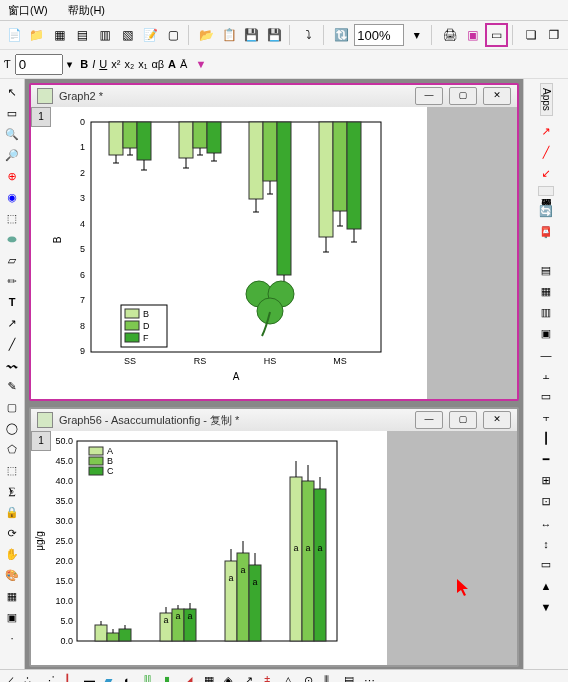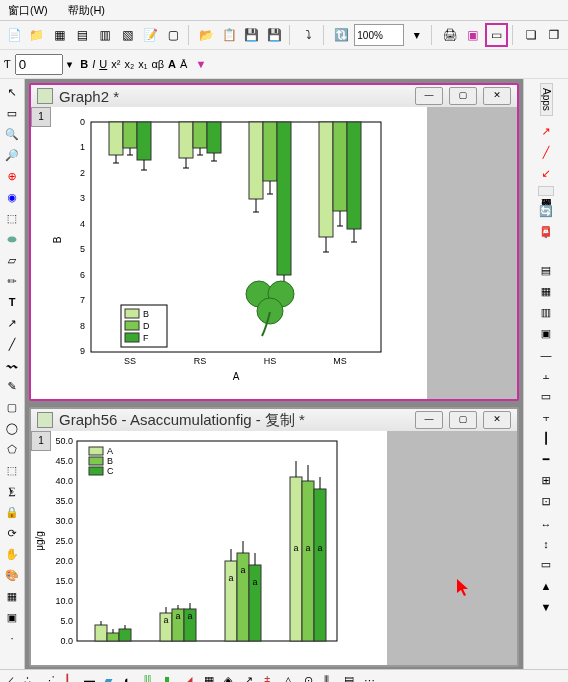--- a/index.html
+++ b/index.html
@@ -1,33 +1,33 @@
 <!DOCTYPE html>
 <html><head>
 <meta charset="utf-8">
 <style>
 body{margin:0;font-family:Arial,sans-serif;font-size:11px;background:#f0f0f0;width:568px;height:682px;overflow:hidden;position:relative}
 .menubar{background:#f5f5f5;height:20px;display:flex;align-items:center;padding:0 8px;gap:20px;border-bottom:1px solid #ccc}
 .menubar span{cursor:default}
 .toolbar{background:#f5f5f5;height:28px;display:flex;align-items:center;padding:0 4px;gap:2px;border-bottom:1px solid #ddd}
 .toolbar .tbtn{width:20px;height:20px;display:flex;align-items:center;justify-content:center;border:1px solid transparent;font-size:12px}
 .toolbar .sep{width:4px;height:20px;border-left:1px solid #ccc;margin:0 2px}
-.toolbar input,.toolbar select{font-size:10px;height:18px;border:1px solid #999}
+.toolbar input,.toolbar select{font-size:13px;height:18px;border:1px solid #999}
 .fmt-toolbar{background:#f5f5f5;height:28px;display:flex;align-items:center;padding:0 4px;gap:4px;border-bottom:1px solid #ddd}
 .main-area{display:flex;height:590px}
 .left-tools{width:24px;background:#f5f5f5;border-right:1px solid #ccc;display:flex;flex-direction:column;align-items:center;padding-top:4px;gap:3px}
 .left-tools .tool{width:18px;height:18px;display:flex;align-items:center;justify-content:center;font-size:11px;cursor:pointer}
 .workspace{flex:1;background:#888;padding:4px;display:flex;flex-direction:column;gap:6px;position:relative}
 .right-tools{width:44px;background:#f5f5f5;border-left:1px solid #ccc;display:flex;flex-direction:column;align-items:center;padding-top:4px;gap:3px}
 .right-tools .tool{width:18px;height:18px;font-size:11px;cursor:pointer;display:flex;align-items:center;justify-content:center}
 .right-label{writing-mode:vertical-rl;font-size:10px;padding:4px 0;background:#eee;border:1px solid #ccc;margin-bottom:4px}
 .graph-window{background:#f5f5f5;border:2px solid #c730a0;border-radius:2px;display:flex;flex-direction:column}
 .graph-window.inactive{border-color:#999}
 .gw-titlebar{height:22px;background:linear-gradient(#f5f5f5,#e5e5e5);display:flex;align-items:center;padding:0 6px;gap:6px}
-.gw-titlebar .title{flex:1;font-size:15px;color:#333}
+.gw-titlebar .title{flex:1;font-size:11px;color:#333}
 .gw-titlebar .winbtn{width:26px;height:16px;border:1px solid #999;background:#eee;font-size:9px;text-align:center;line-height:14px;border-radius:2px;cursor:pointer}
 .gw-body{flex:1;background:#fff;display:flex;position:relative}
 .chart-pane{background:#fff;position:relative}
 .gray-pane{background:#bbb;width:90px}
 .bottom-toolbar{background:#f5f5f5;height:26px;display:flex;align-items:center;padding:0 4px;gap:2px;border-top:1px solid #ccc}
 .bottom-toolbar .tbtn{width:18px;height:18px;font-size:11px}
 .axis-label{font-size:10px;fill:#000}
 .tick{font-size:9px;fill:#000}
 .bar1{fill:#c8e89c}
 .bar2{fill:#7ec850}

